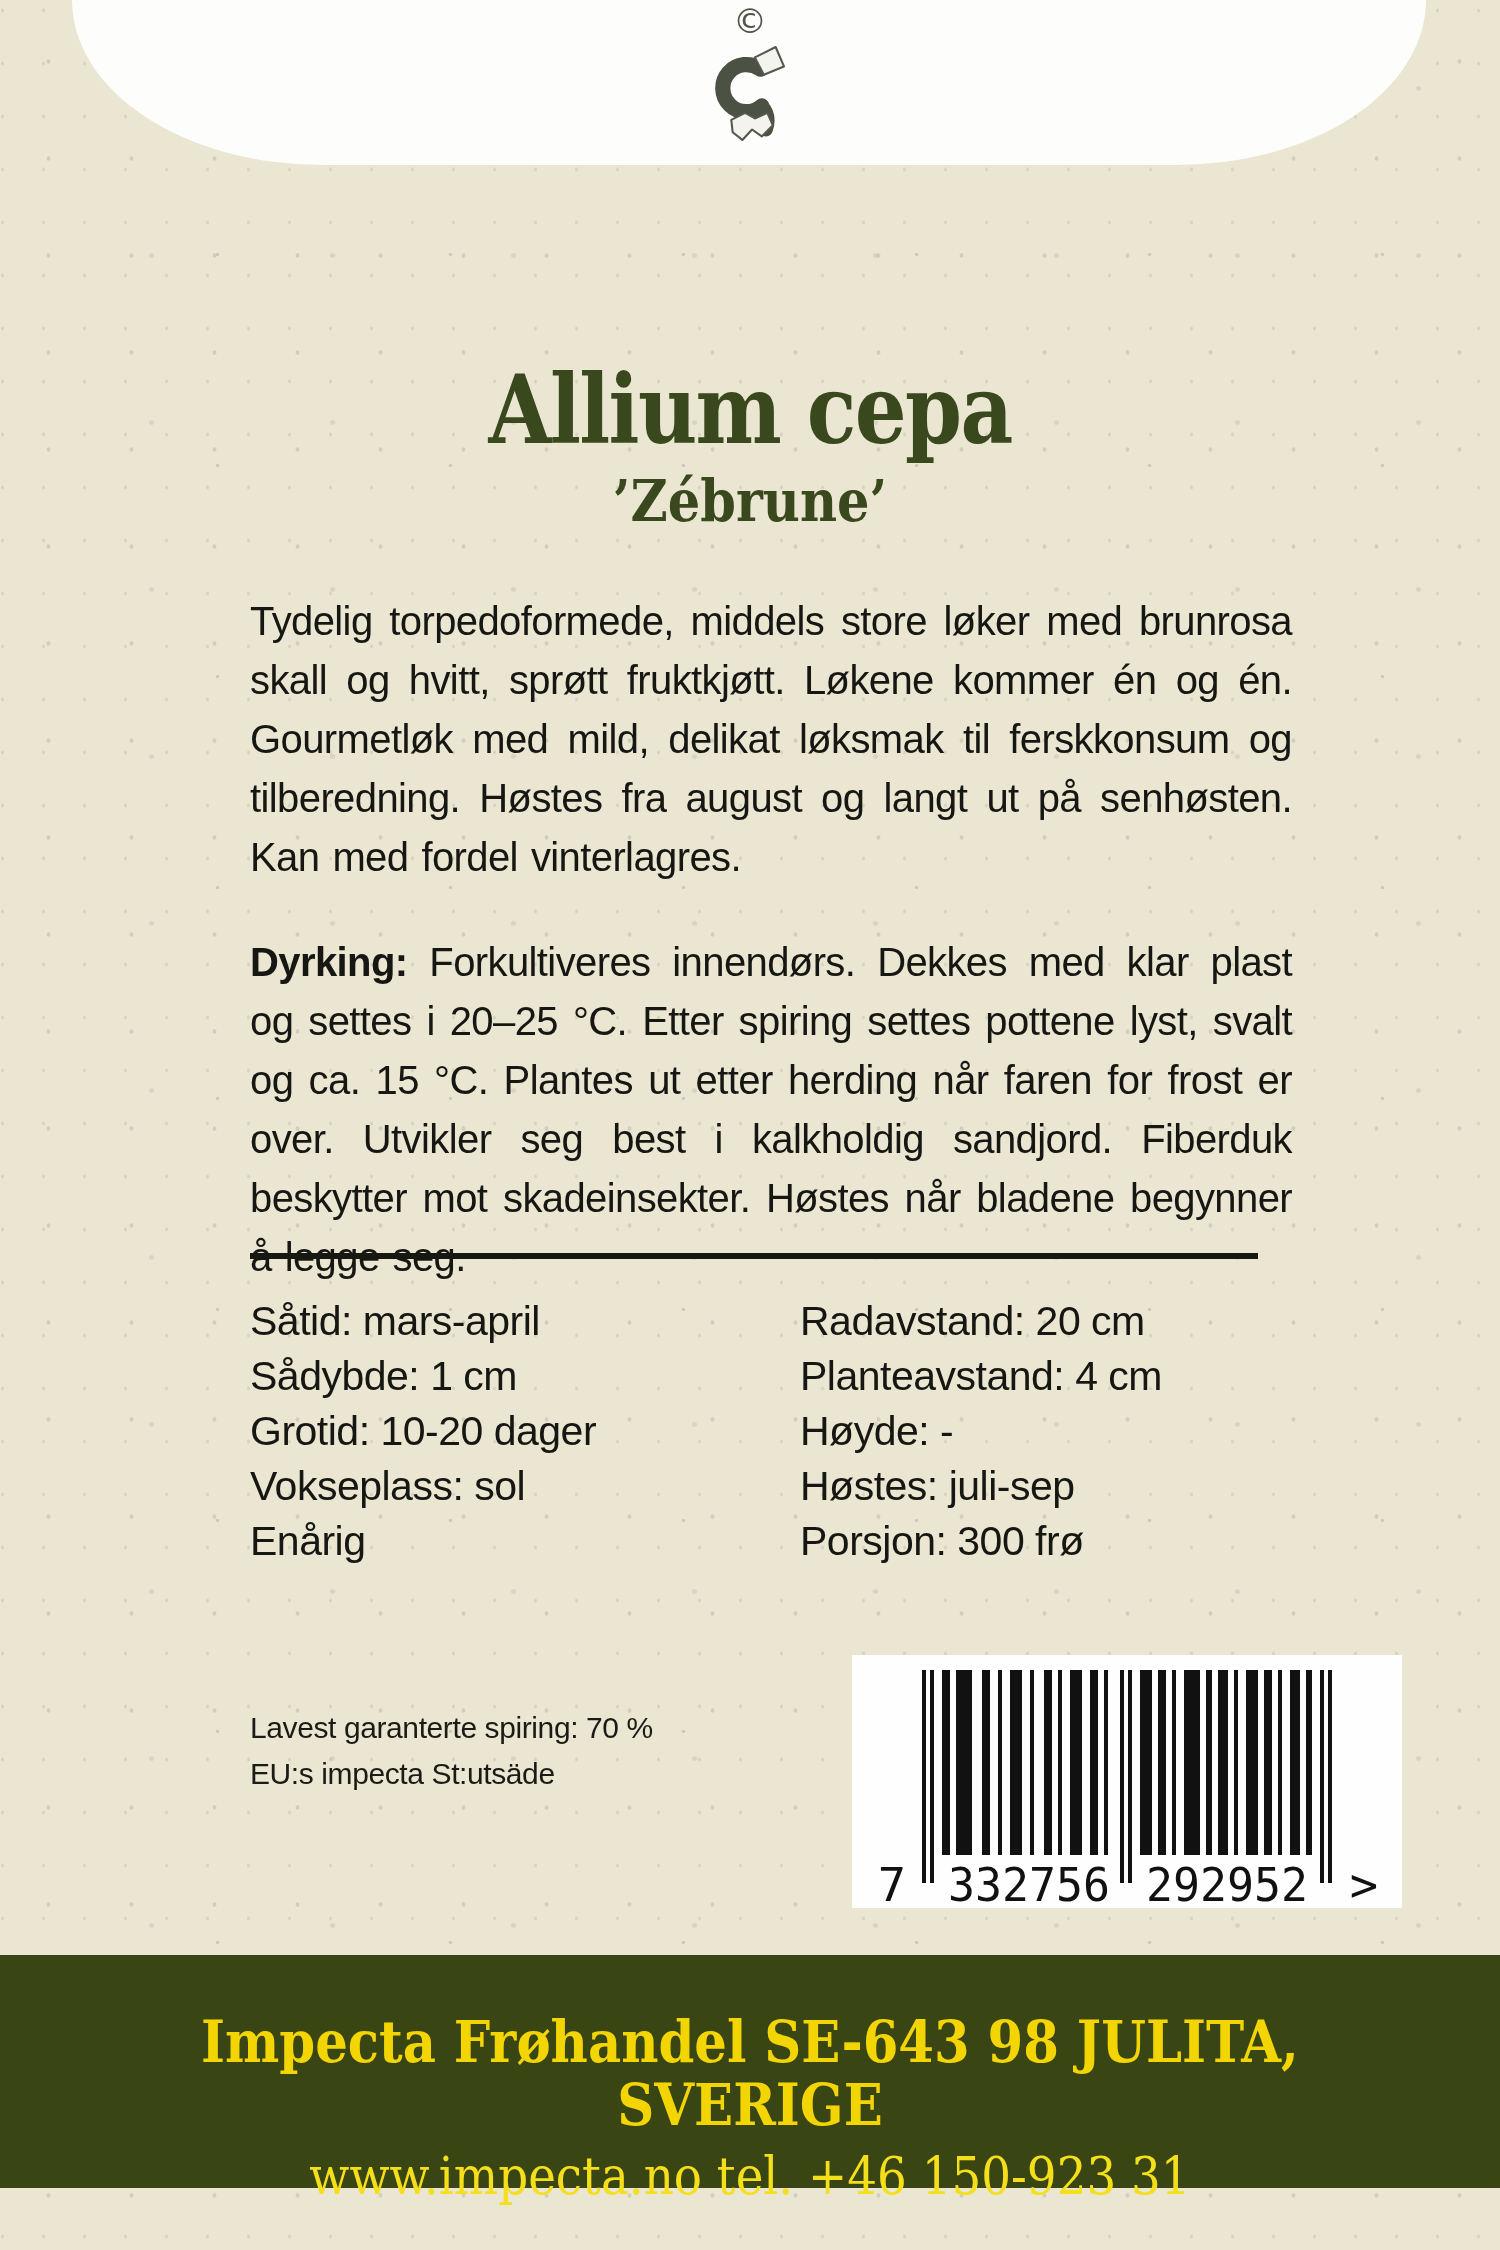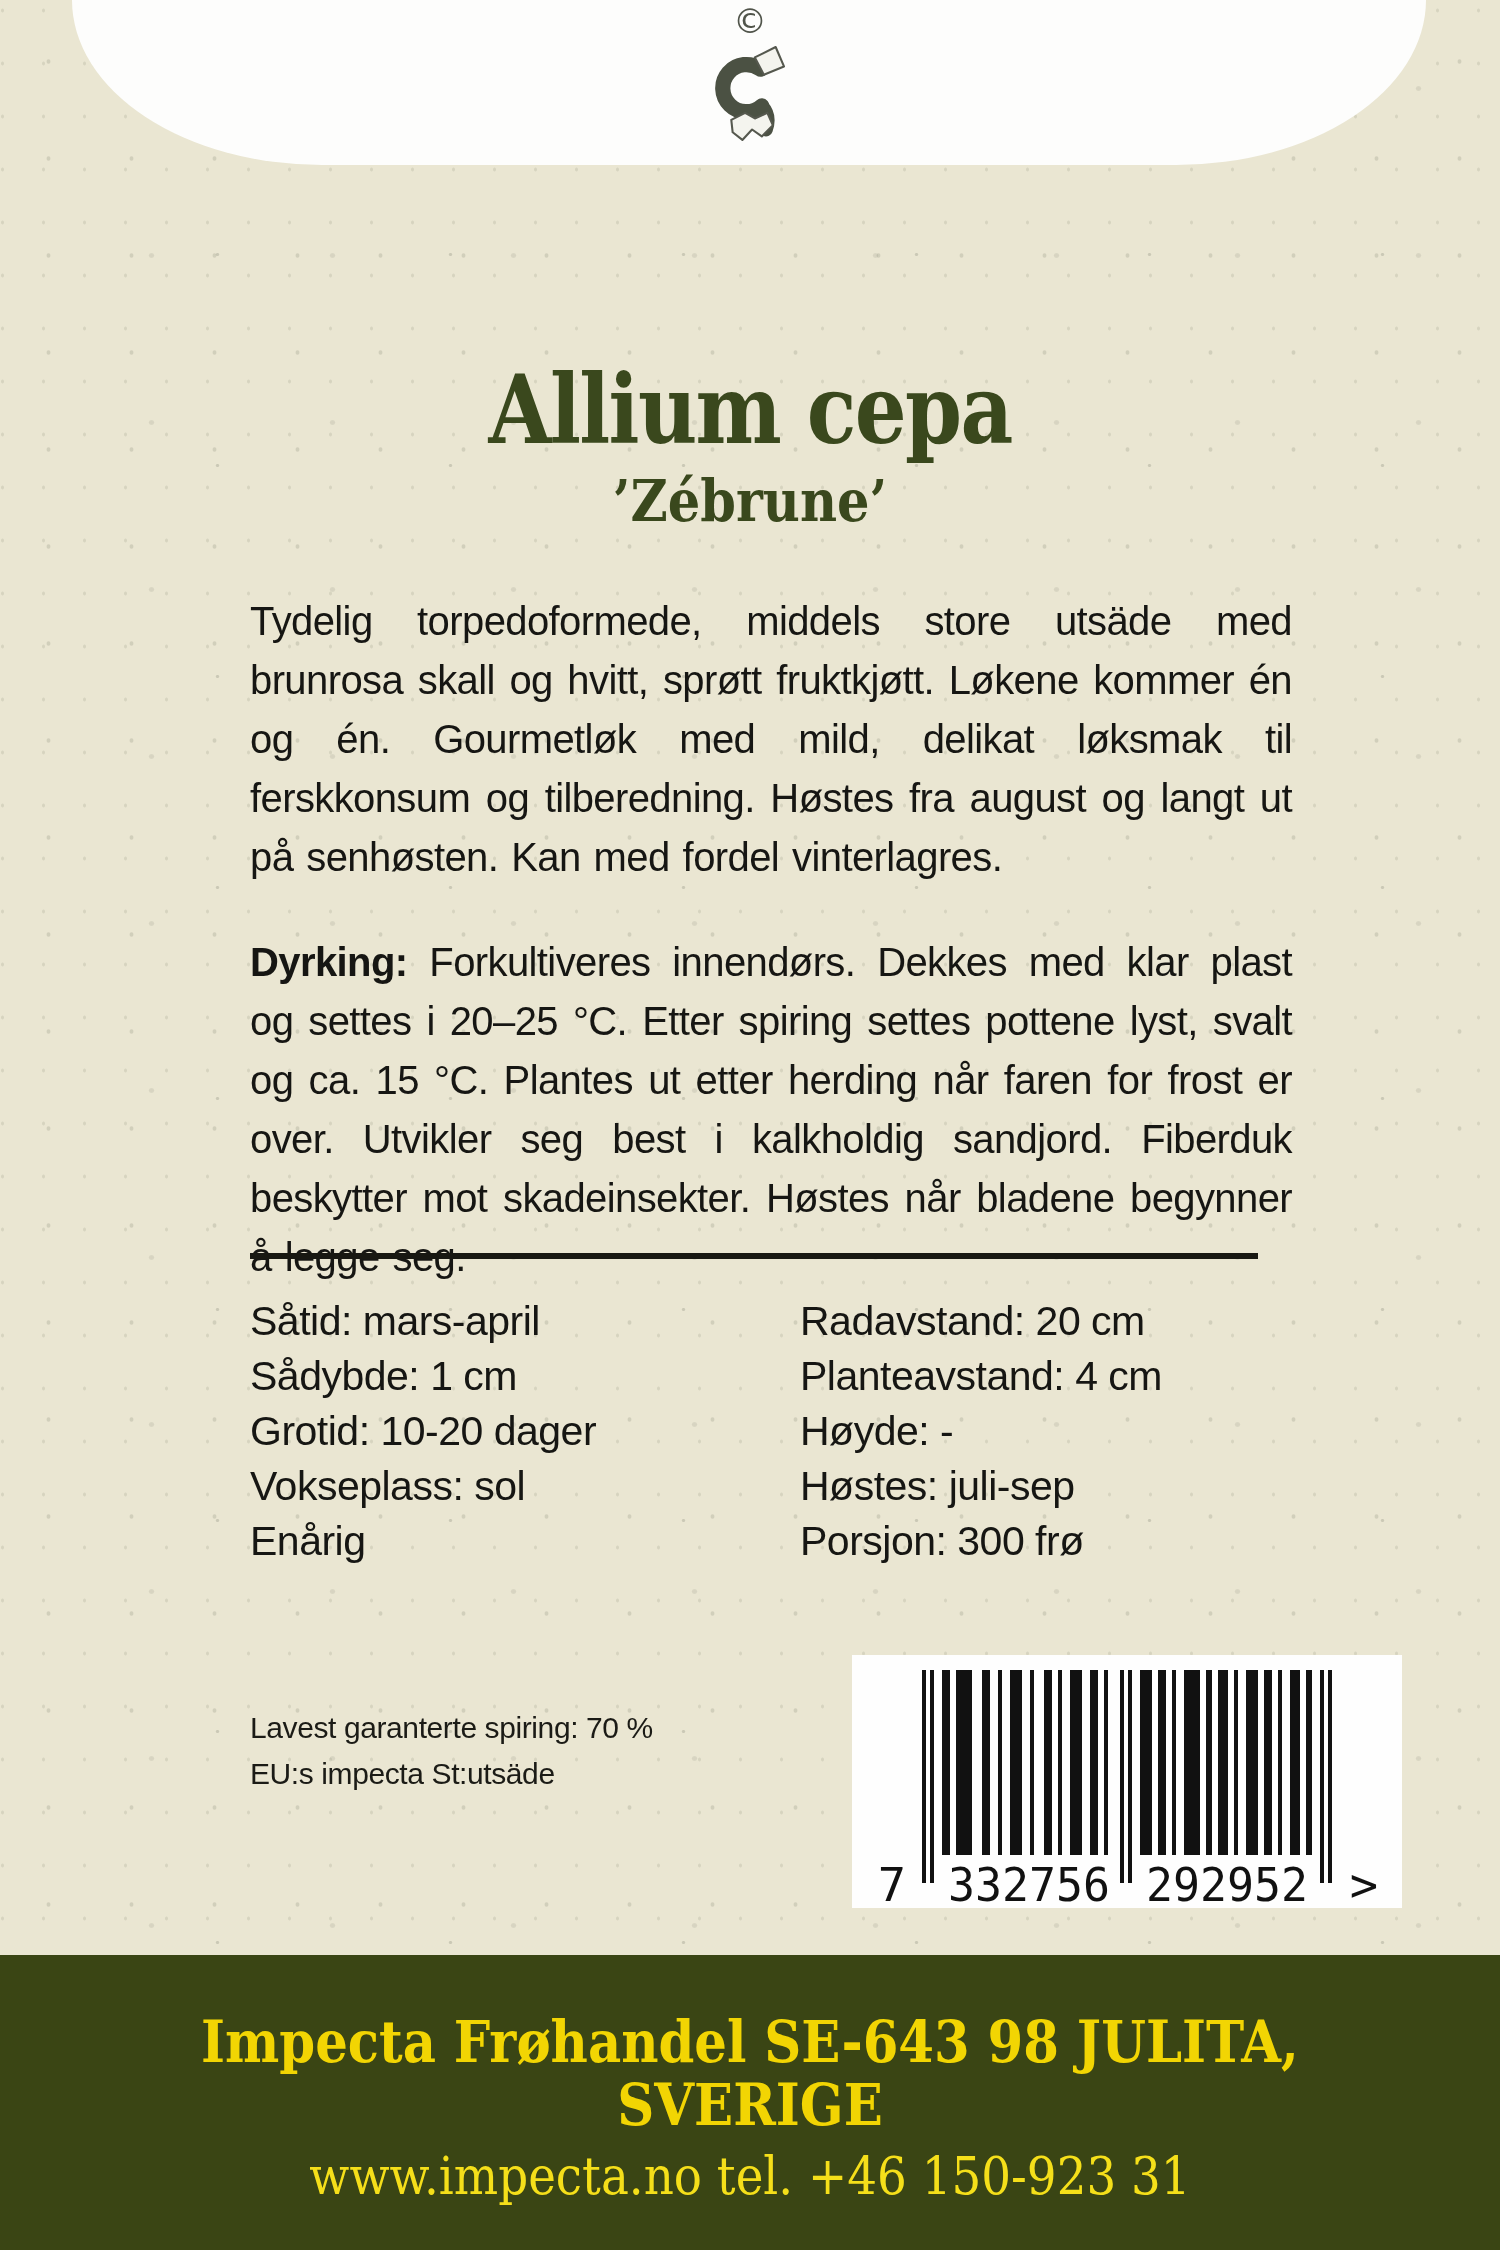--- a/index.html
+++ b/index.html
@@ -49,21 +49,21 @@
   .info-col-left{width:505px;}
   .info-col-right{flex:1;}
   .fineprint{
     position:absolute;left:250px;top:1705px;
     font-size:30px;line-height:46px;letter-spacing:-.4px;color:#1b1b16;
   }
   .barcode-box{position:absolute;left:852px;top:1655px;width:550px;height:253px;background:#fefefe;}
   .barcode-box svg{width:100%;height:100%;display:block;}
   .barcode-digits{font-family:"DejaVu Sans Mono",monospace;font-size:47px;fill:#111;}
   .footer{
-    position:absolute;left:0;top:1955px;width:1500px;height:295px;
+    position:absolute;left:0;top:1955px;width:1500px;height:233px;
     background:#3a4514;text-align:center;
   }
   .footer-line1{
     margin:0;padding-top:56px;
     font-family:"DejaVu Serif",serif;font-weight:bold;font-size:57px;line-height:1.1;
     color:#f2d503;transform:scaleX(.9);
   }
   .footer-line2{
     margin:0;padding-top:12px;
     font-family:"DejaVu Serif",serif;font-weight:normal;font-size:52px;line-height:1.1;
@@ -83,21 +83,21 @@
       <path d="M70 45 A34 34 0 1 0 72 98" fill="none" stroke="#4b5143" stroke-width="22" stroke-linecap="round"></path>
       <path d="M72 98 Q85 112 78 132" fill="none" stroke="#4b5143" stroke-width="20" stroke-linecap="round"></path>
       <path d="M62 28 L92 13 L104 41 L75 53 Z" fill="#f4f4ee" stroke="#55584e" stroke-width="3" stroke-linejoin="round"></path>
       <path d="M28 118 L48 108 L62 116 L80 108 L88 126 L72 142 L58 132 L44 147 L30 136 Z" fill="#f4f4ee" stroke="#55584e" stroke-width="3" stroke-linejoin="round"></path>
     </svg>
   </div>
 
   <h1 class="title">Allium cepa</h1>
   <h2 class="variety">’Zébrune’</h2>
 
-  <p class="body-text desc">Tydelig torpedoformede, middels store utsäde med brunrosa skall og hvitt, sprøtt fruktkjøtt. Løkene kommer én og én. Gourmetløk med mild, delikat løksmak til ferskkonsum og tilberedning. Høstes fra august og langt ut på senhøsten. Kan med fordel vinterlagres.</p>
+  <p class="body-text desc">Tydelig torpedoformede, middels store løker med brunrosa skall og hvitt, sprøtt fruktkjøtt. Løkene kommer én og én. Gourmetløk med mild, delikat løksmak til ferskkonsum og tilberedning. Høstes fra august og langt ut på senhøsten. Kan med fordel vinterlagres.</p>
 
   <p class="body-text cult"><span class="lead">Dyrking:</span> <span>Forkultiveres innendørs. Dekkes med klar plast og settes i 20–25 °C. Etter spiring settes pottene lyst, svalt og ca. 15 °C. Plantes ut etter herding når faren for frost er over. Utvikler seg best i kalkholdig sandjord.  Fiberduk beskytter mot skadeinsekter. Høstes når bladene begynner å legge seg.</span></p>
 
   <div class="divider"></div>
 
   <div class="info-table">
     <div class="info-col-left">
       <div>Såtid: mars-april</div>
       <div>Sådybde: 1 cm</div>
       <div>Grotid: 10-20 dager</div>

